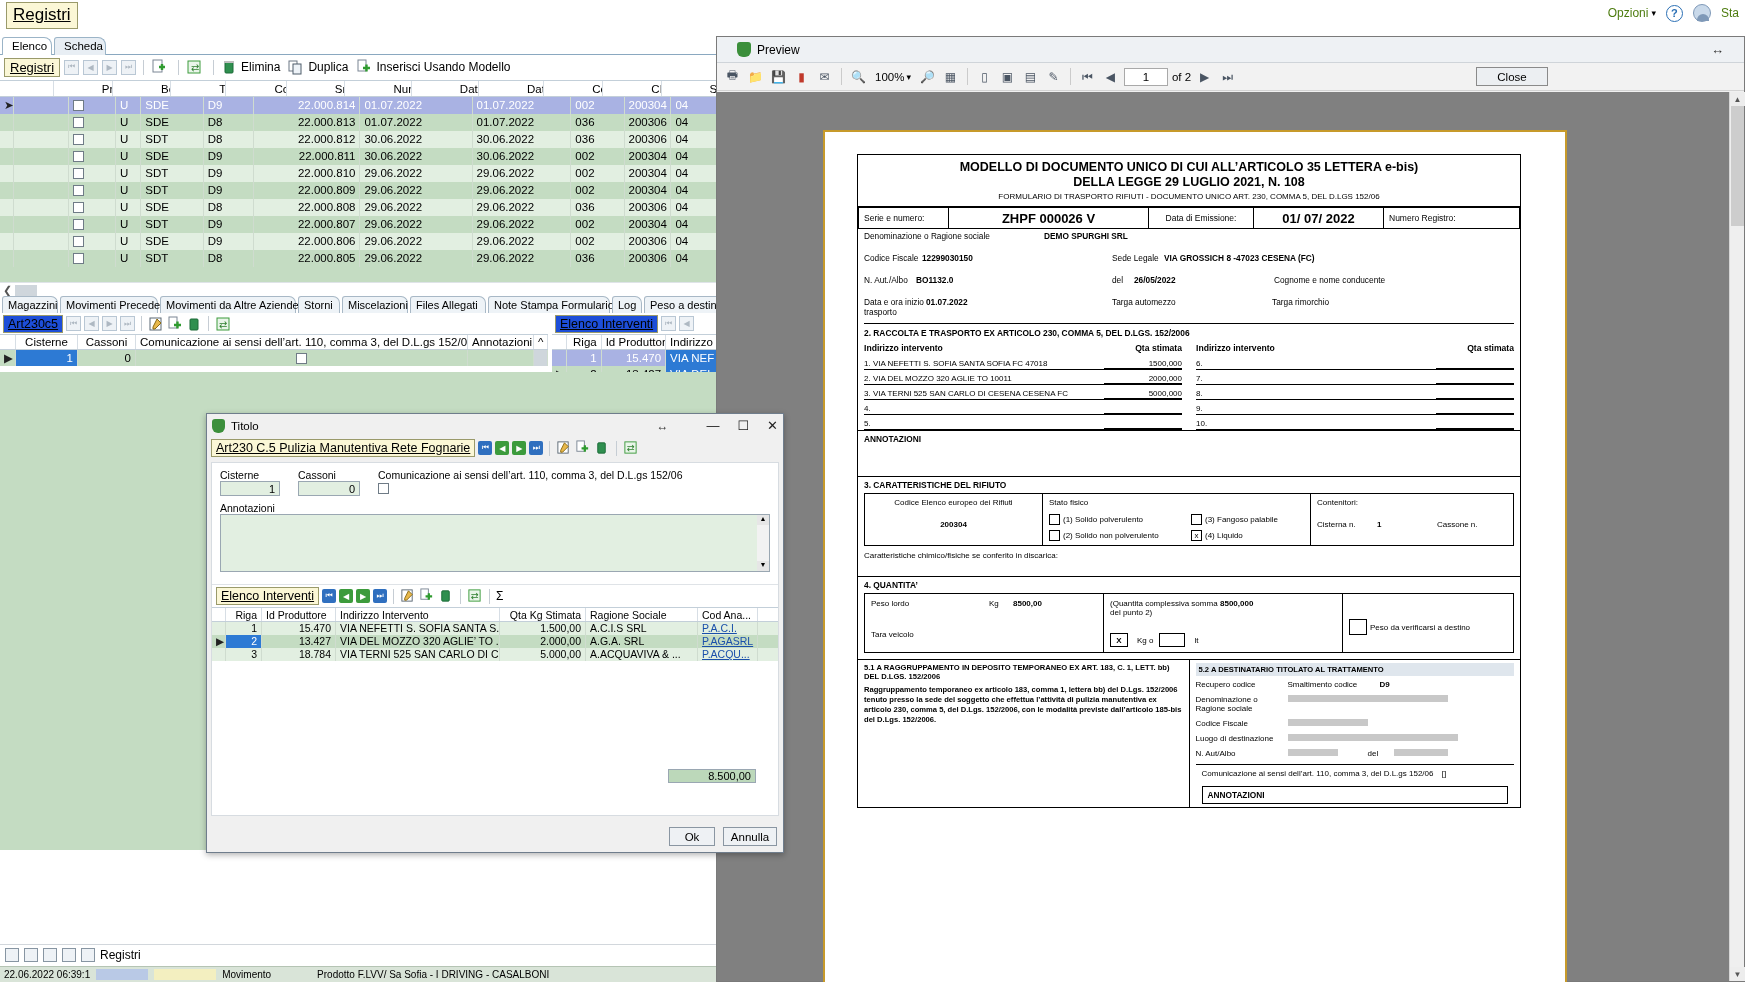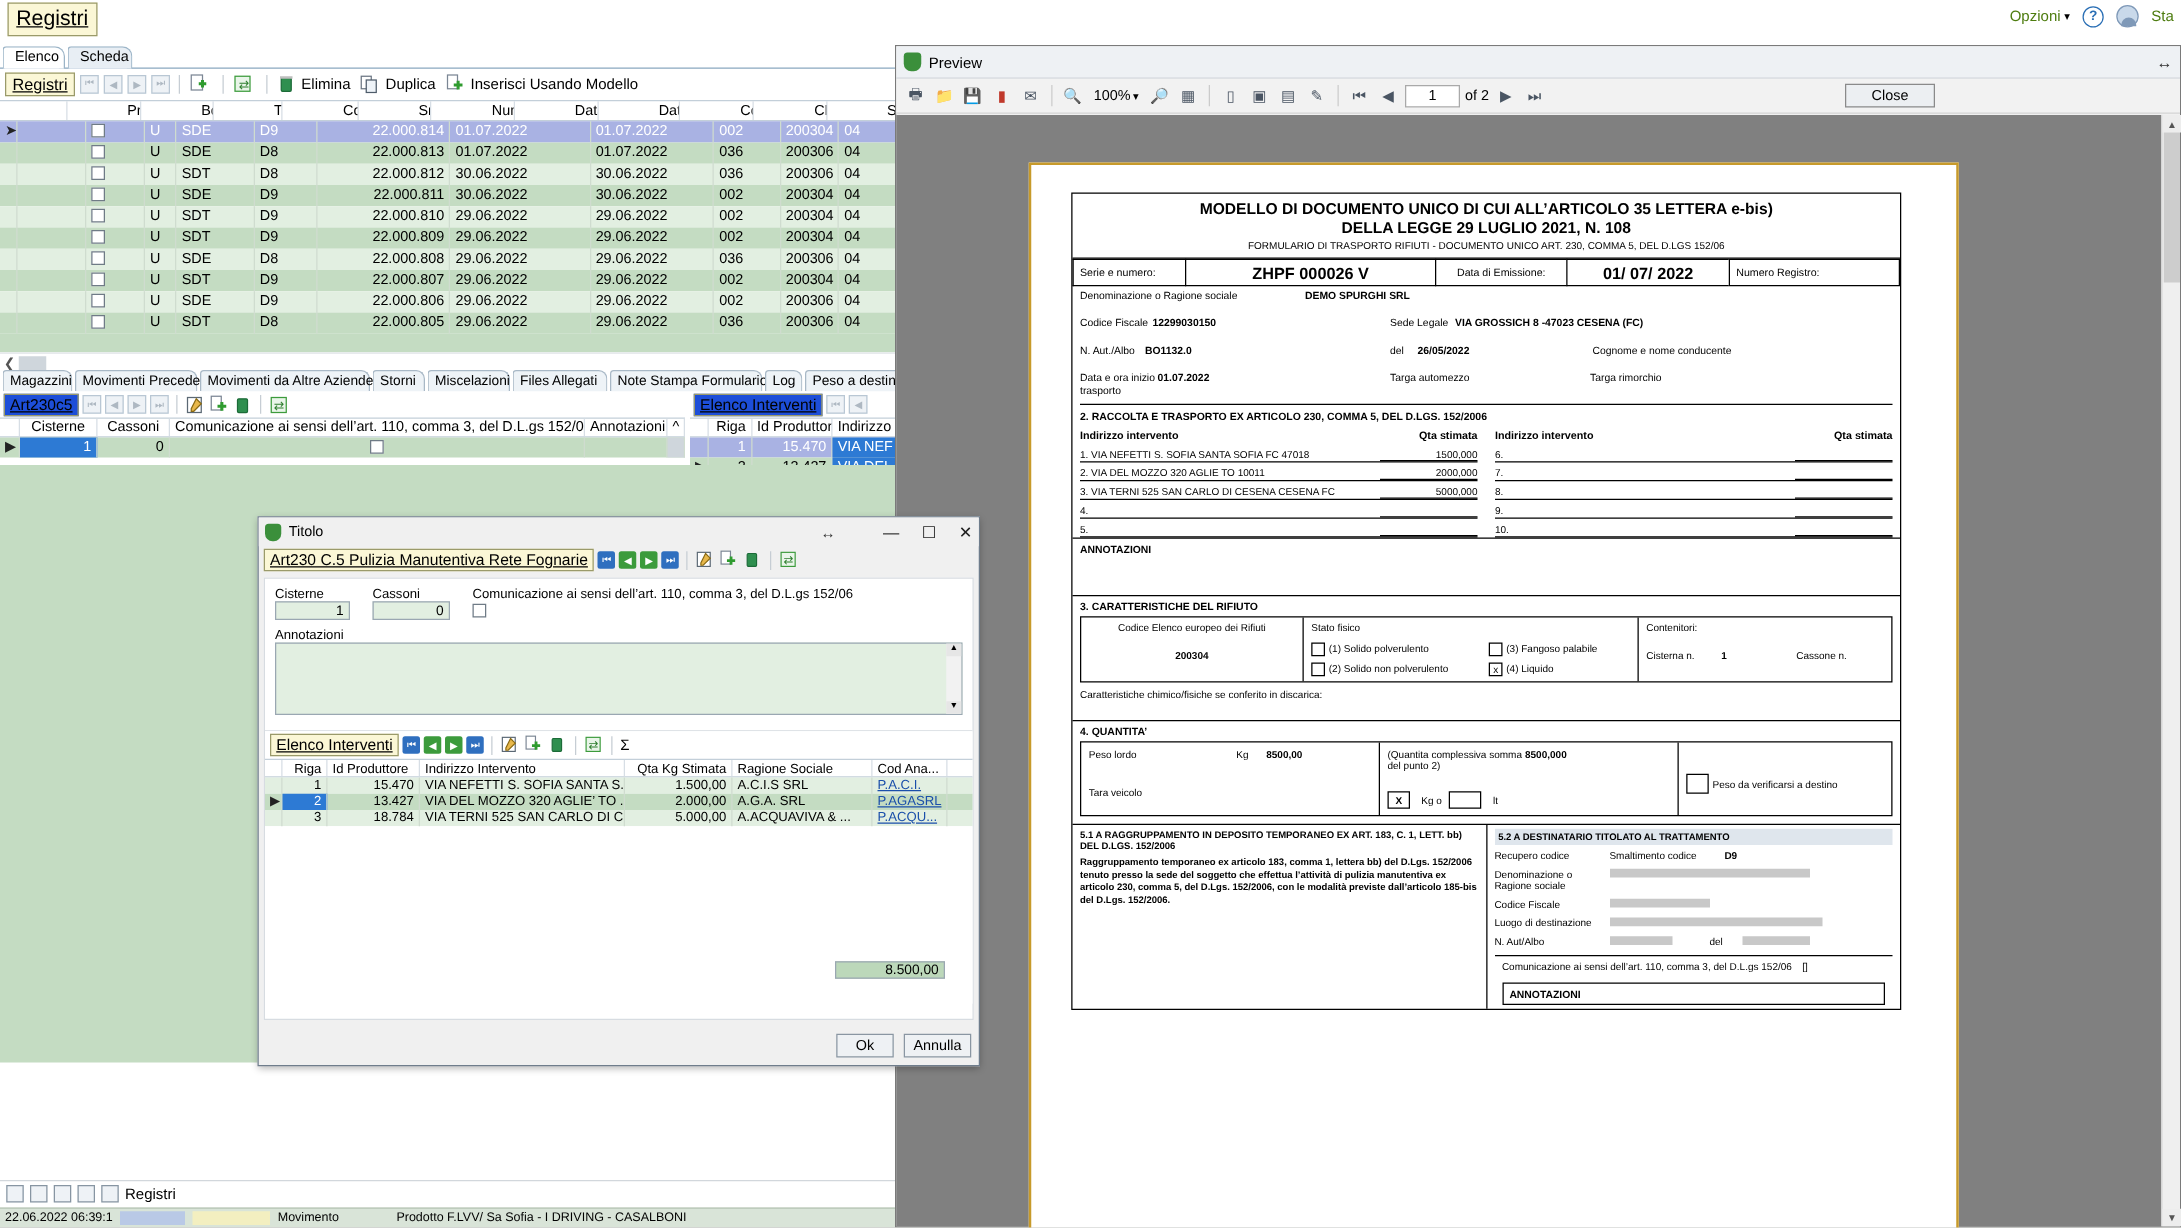--- a/index.html
+++ b/index.html
@@ -102,21 +102,21 @@
   .sb-txt{font-size:12px;}
   .bottomstrip{position:absolute;left:0;bottom:0;width:1745px;height:16px;background:#d9e4d8;border-top:1px solid #b5c4b4;font-size:10px;display:flex;align-items:center;gap:6px;padding-left:4px;}
   .bs-field{height:11px;background:#b9c9e6;width:52px;}
   .bs-field2{height:11px;background:#f3efc0;width:62px;}
 
   
   #preview-window{
     position:absolute; left:716px; top:36px; width:1029px; height:946px;
     background:#f0f0f0; border:1px solid #7a7a7a;
   }
-  .pw-title{height:26px;background:#eef1f4;display:flex;align-items:center;padding:0 6px;border-bottom:1px solid #cfd4d9;}
+  .pw-title{height:26px;background:#eef1f4;display:flex;align-items:center;padding:0 20px;border-bottom:1px solid #cfd4d9;}
   .pw-title .shield{width:14px;height:15px;background:#3b8f3b;border-radius:3px 3px 6px 6px;margin-right:6px;}
   .pw-title .t{font-size:12px;}
   .pw-title .res{margin-left:auto;font-size:13px;color:#333;}
   .pw-toolbar{height:28px;background:#f2f2f2;border-bottom:1px solid #d3d3d3;display:flex;align-items:center;gap:4px;padding:0 6px;}
   .pwbtn{width:19px;height:19px;border:1px solid transparent;display:flex;align-items:center;justify-content:center;font-size:12px;color:#4a5563;}
   .pw-sep{width:1px;height:17px;background:#cbcbcb;margin:0 3px;}
   .zoombox{font-size:11.5px;padding:0 3px;display:flex;align-items:center;gap:2px;}
   .pagebox{width:44px;height:18px;border:1px solid #a9a9a9;background:#fff;font-size:11.5px;text-align:center;line-height:17px;}
   .ofbox{font-size:11.5px;}
   .closebtn{margin-left:auto;margin-right:190px;width:72px;height:19px;border:1px solid #8a8a8a;background:#eceff2;font-size:11.5px;display:flex;align-items:center;justify-content:center;}

